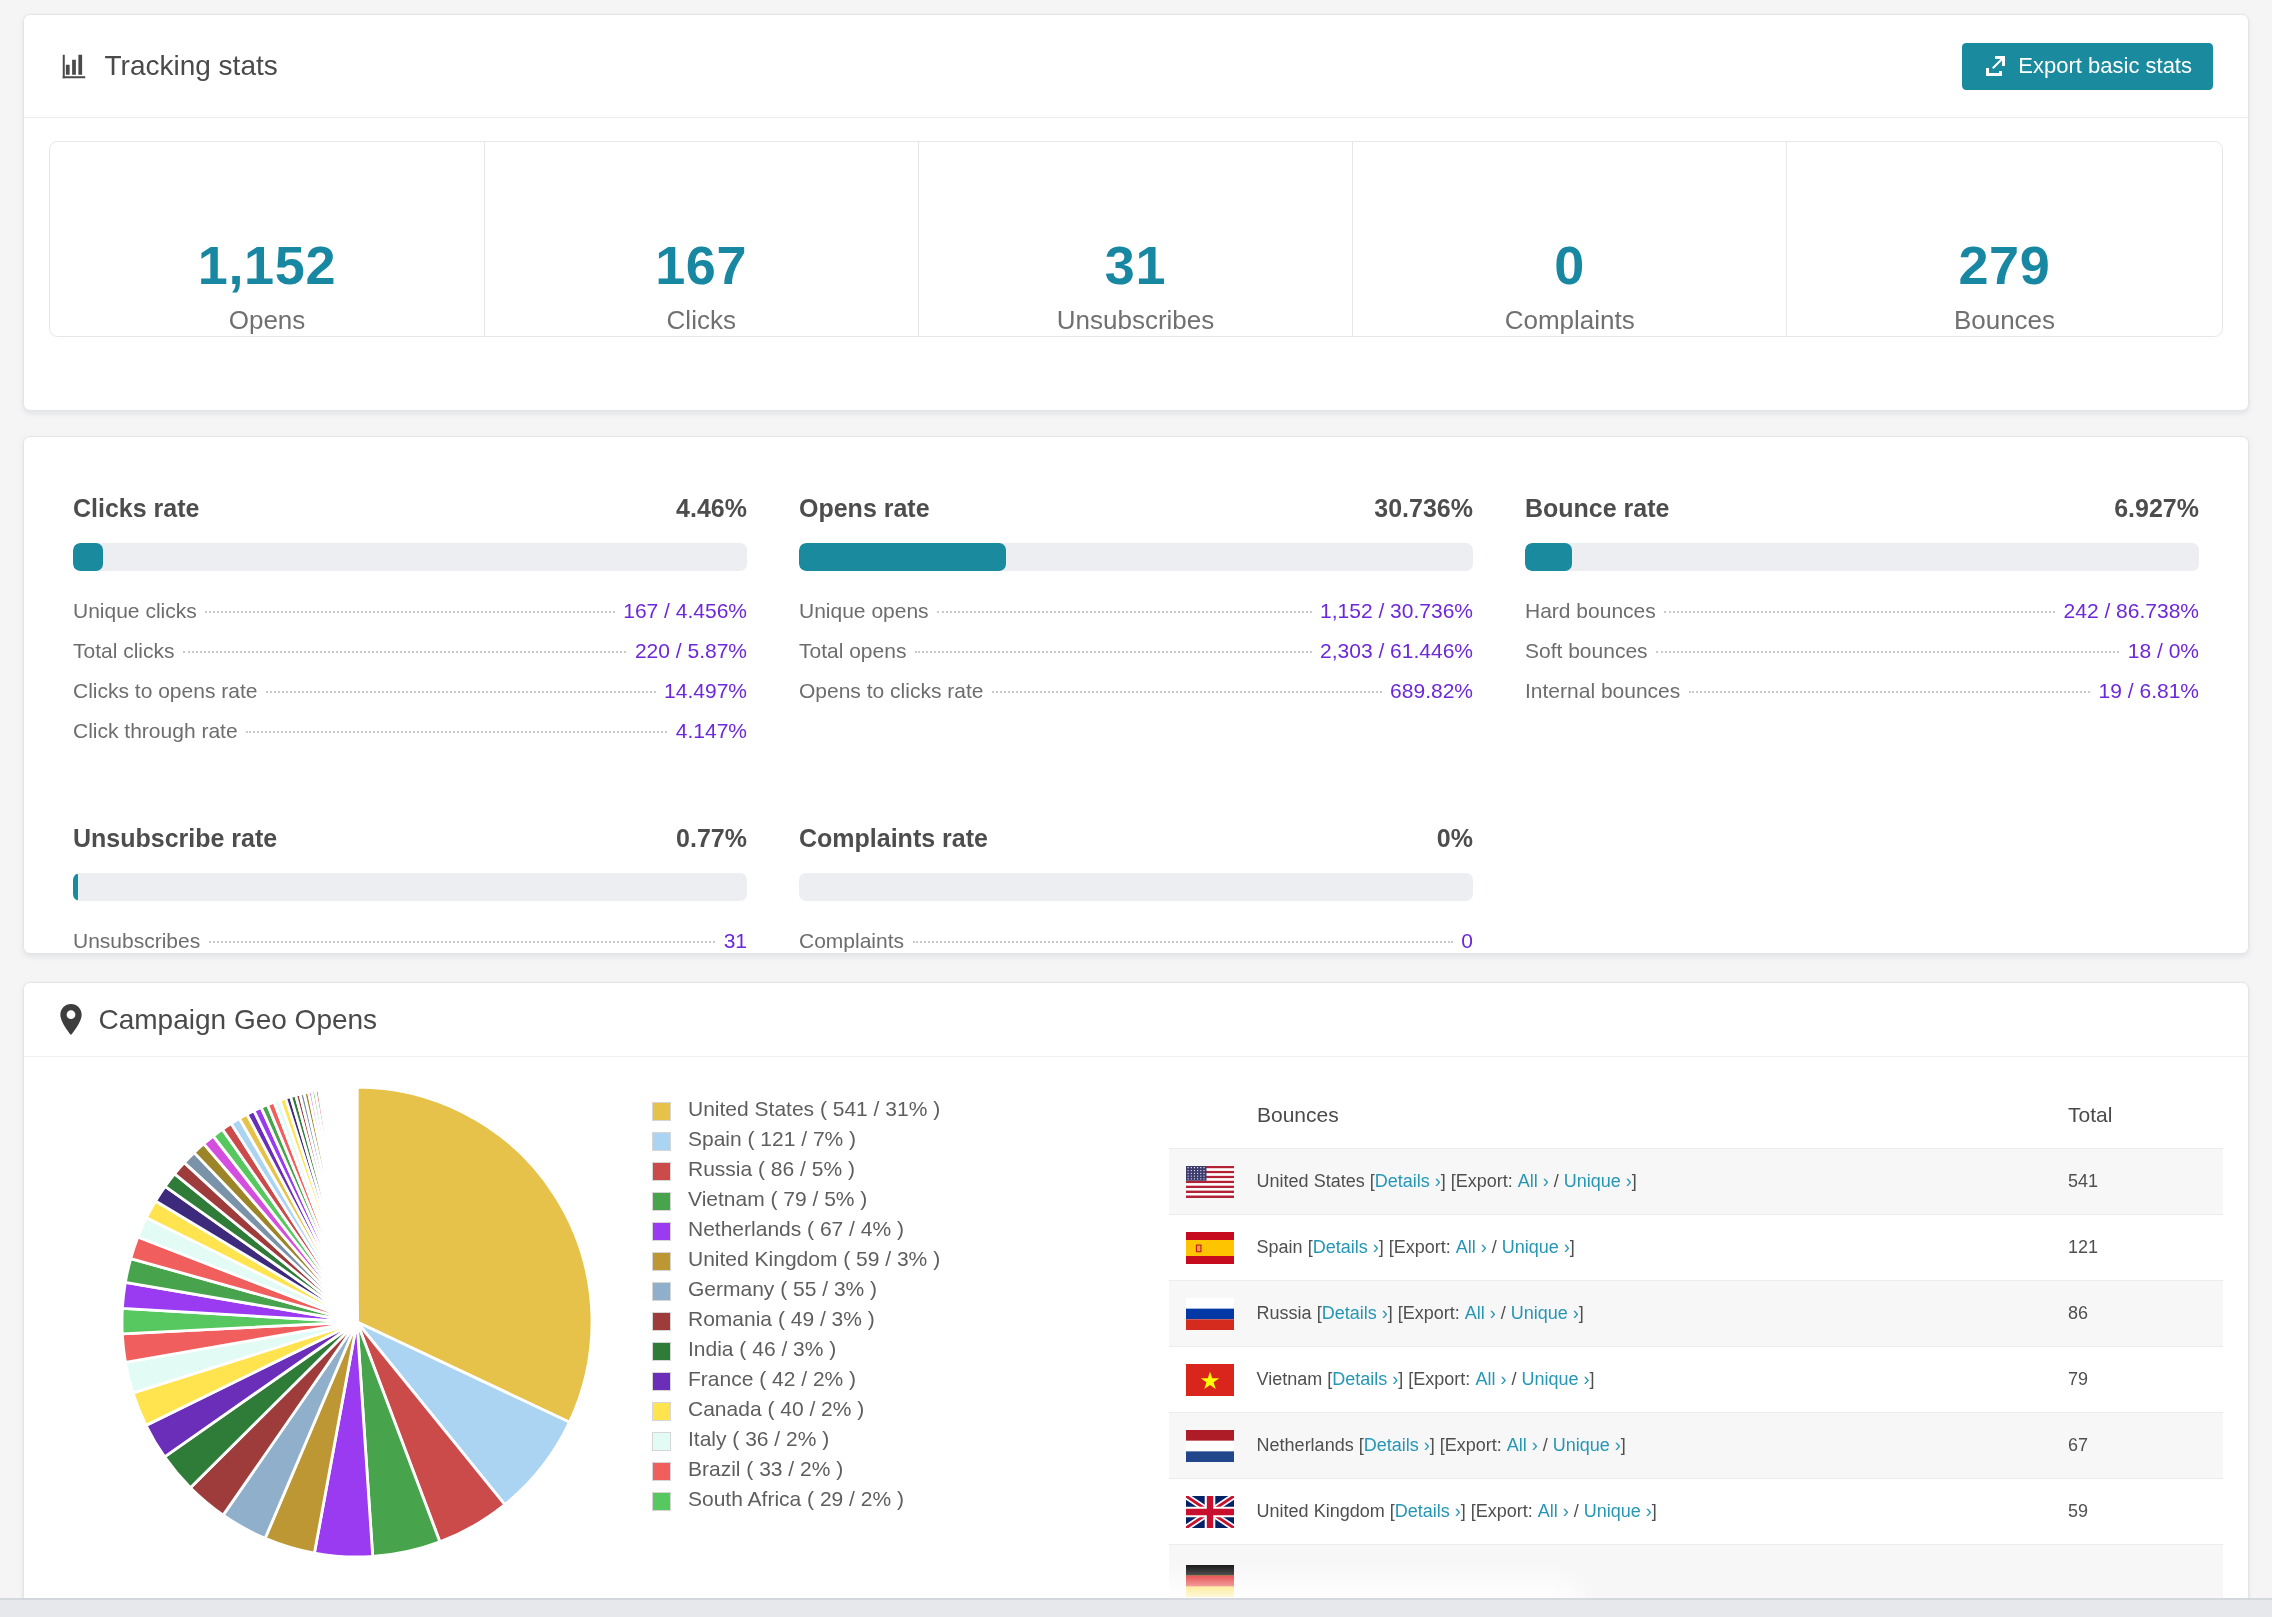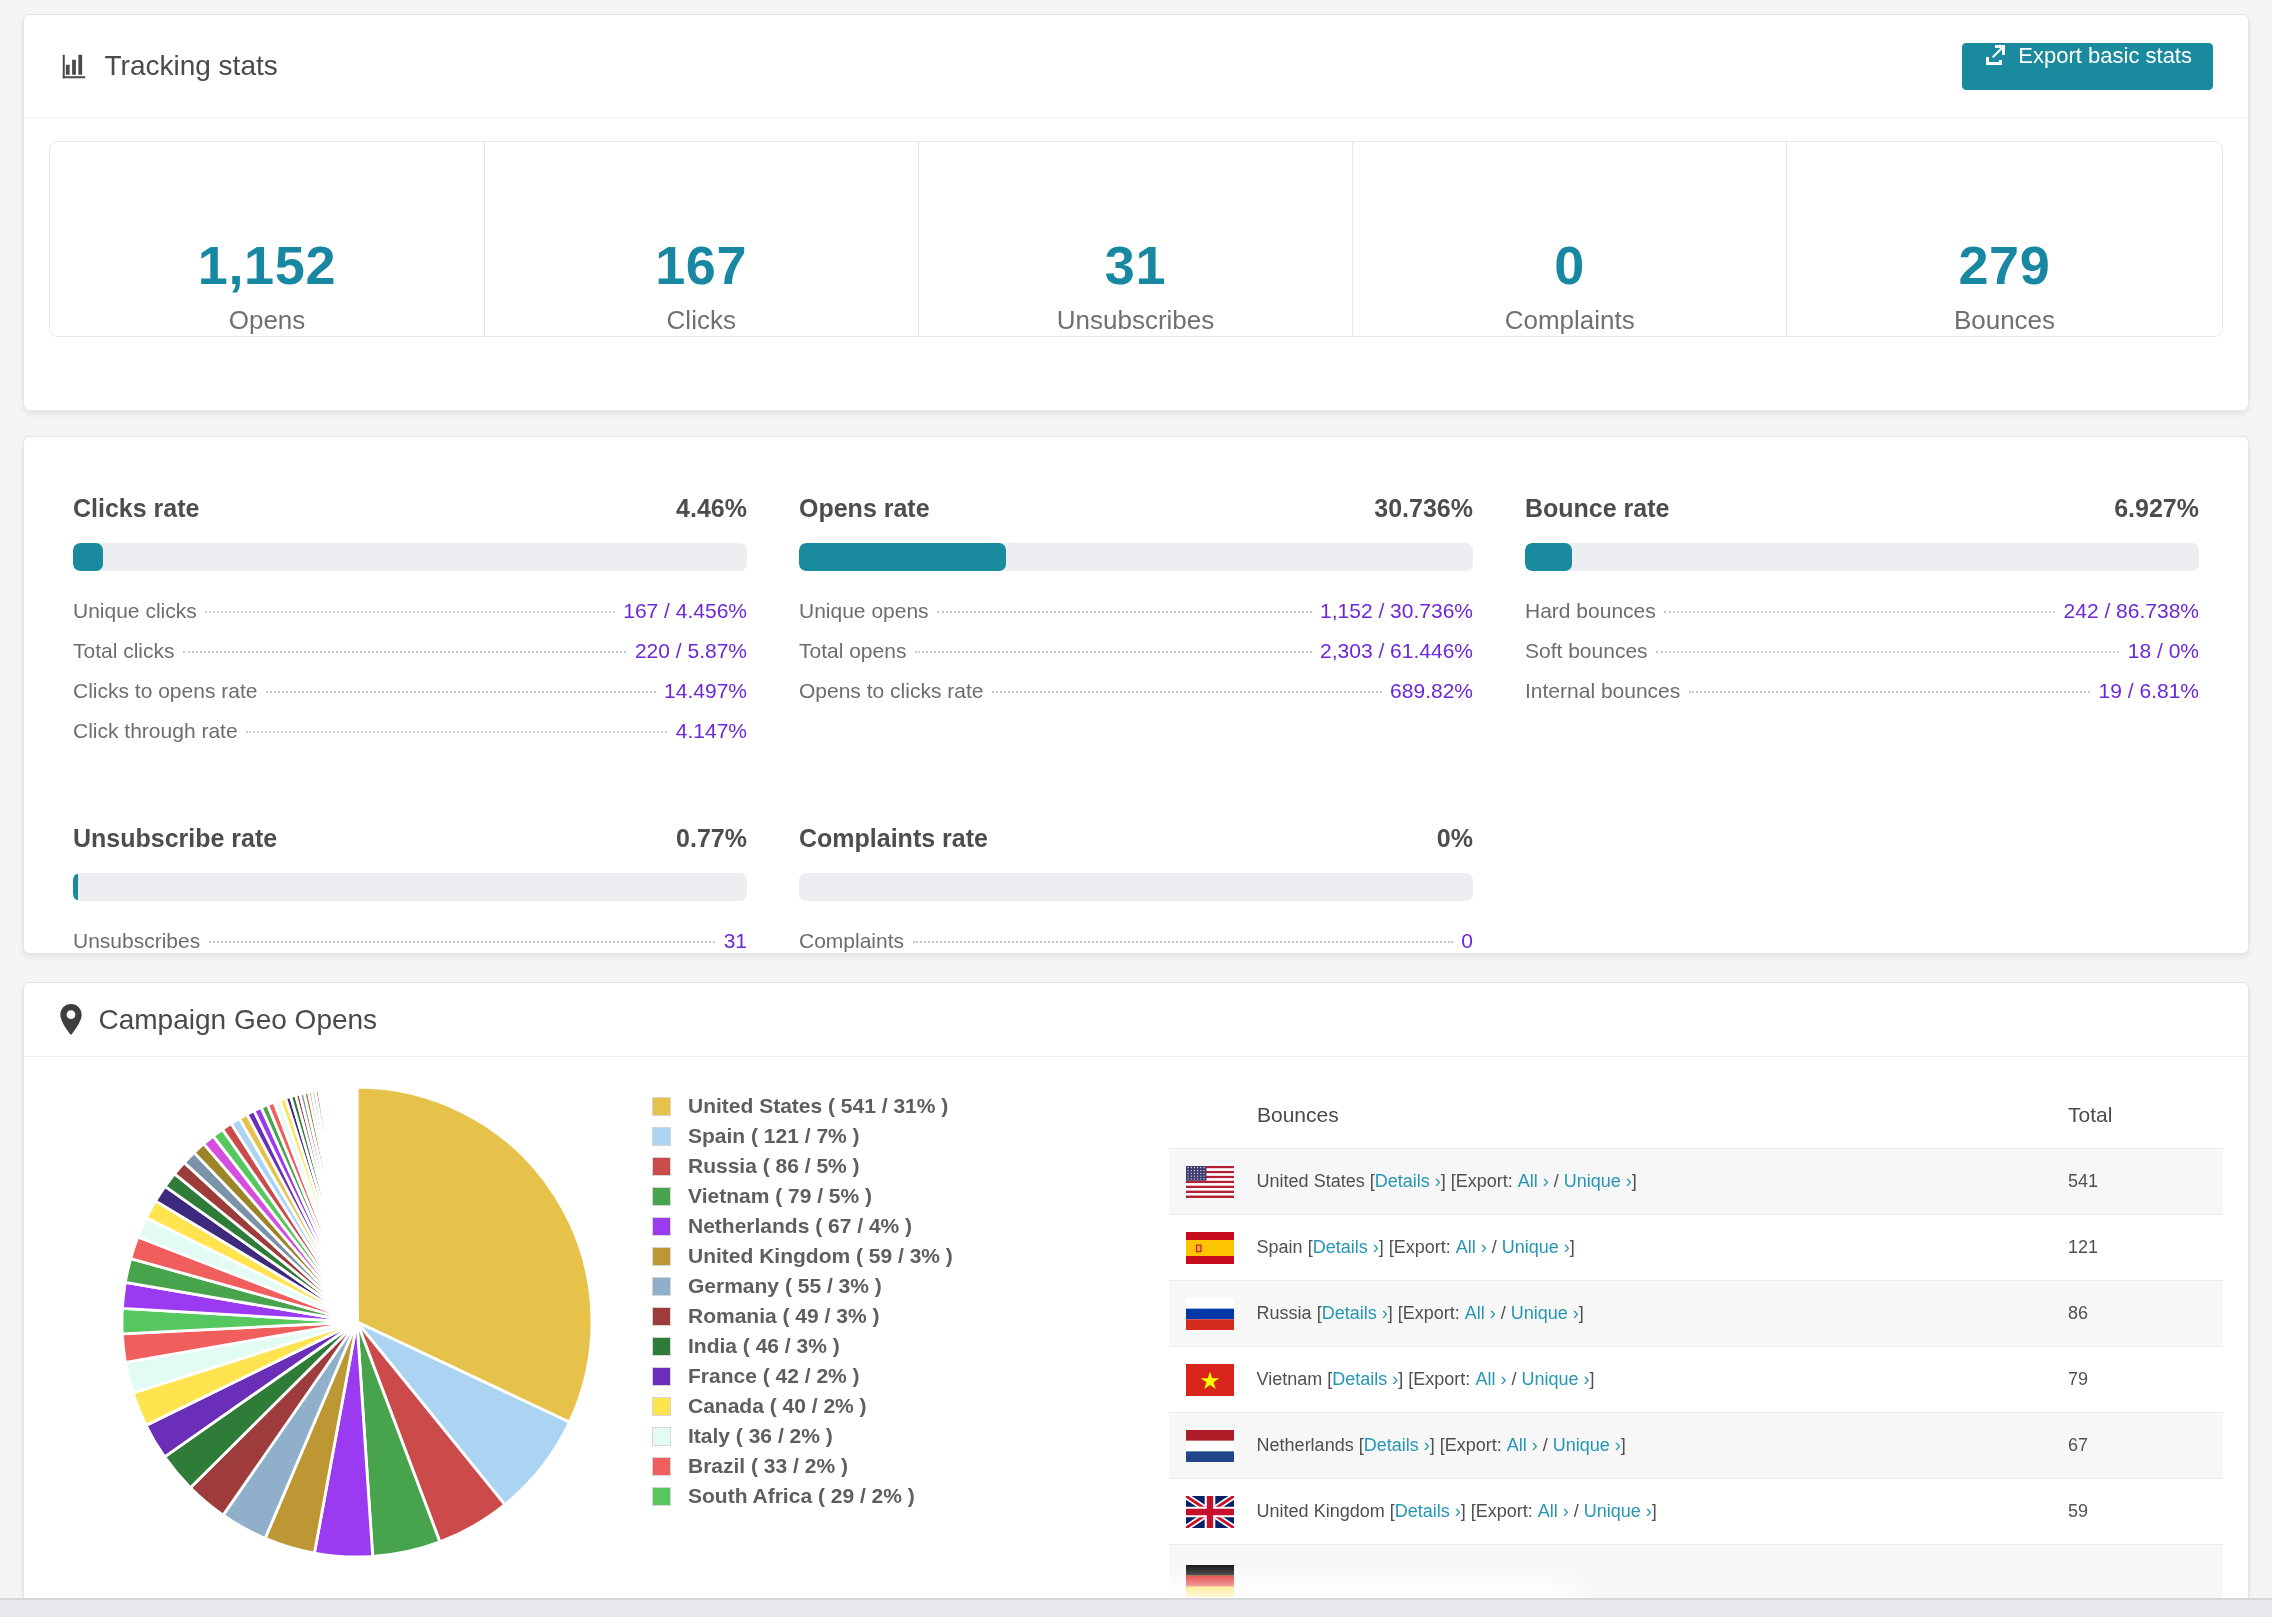--- a/index.html
+++ b/index.html
@@ -22,21 +22,21 @@
   #card-rates    { top:436px; height:518px; }
   #card-geo      { top:982px; height:692px; overflow:hidden; }
 
   .card-header {
     height:103px; display:flex; align-items:center;
     padding:0 35px; border-bottom:1.4px solid #efefef;
     font-size:28px; color:#4a4a4a; font-weight:500;
   }
   .card-header .hicon { margin-right:15.5px; display:flex; align-items:center; }
   .btn-export {
-    margin-left:auto; display:flex; align-items:flex-start; gap:11.3px;
+    margin-left:auto; display:flex; align-items:center; gap:11.3px;
     background:#1a8a9e; color:#ffffff; border:none; border-radius:4.2px;
     height:47px; padding:0 21px; font-size:22px; cursor:pointer;
     font-family:"Liberation Sans", sans-serif;
   }
 
   
   #stat-boxes {
     position:absolute; left:25.4px; right:25.4px; top:126px; height:196px;
     border:0.7px solid #e7e7e9; border-radius:8.5px;
     display:grid; grid-template-columns:repeat(5,1fr);
@@ -67,21 +67,21 @@
   .rate-rows { margin-top:28px; }
   .rate-row { display:flex; align-items:baseline; height:40px; }
   .rate-row .lab { font-size:21px; color:#6d6d6d; white-space:nowrap; }
   .rate-row .lead { flex:1; border-bottom:2.1px dotted #c9c9c9; margin:0 8.5px; transform:translateY(-5px); }
   .rate-row .val { font-size:21px; color:#6d28d9; white-space:nowrap; }
 
   
   #geo-body { position:relative; height:512px; }
   #pie-wrap { position:absolute; left:86px; top:18.4px; width:494px; height:494px; }
   #legend { position:absolute; left:628px; top:34px; list-style:none; }
-  .leg-item { display:flex; align-items:center; height:30px; font-size:21px; color:#5e5e5e;font-weight:bold; }
+  .leg-item { display:flex; align-items:flex-end; height:30px; font-size:21px; color:#5e5e5e; }
   .leg-swatch { width:19px; height:19px; border:1.4px solid #d6d6d6; margin-right:17px; flex:0 0 auto; }
 
   #geo-table { position:absolute; left:1145px; top:25.4px; width:1054px; }
   .t-header { display:flex; height:66px; align-items:center; font-size:21px; color:#4a4a4a; }
   .t-row { display:flex; height:66px; align-items:center; font-size:18px; color:#4f4f4f;
            border-top:0.7px solid #ececee; }
   .t-row.striped { background:#f7f7f8; }
   .cell-country { flex:1; display:flex; align-items:center; padding-left:17px; white-space:nowrap; }
   .t-header .cell-country { padding-left:88px; }
   .cell-total { width:155px; flex:0 0 auto; }

